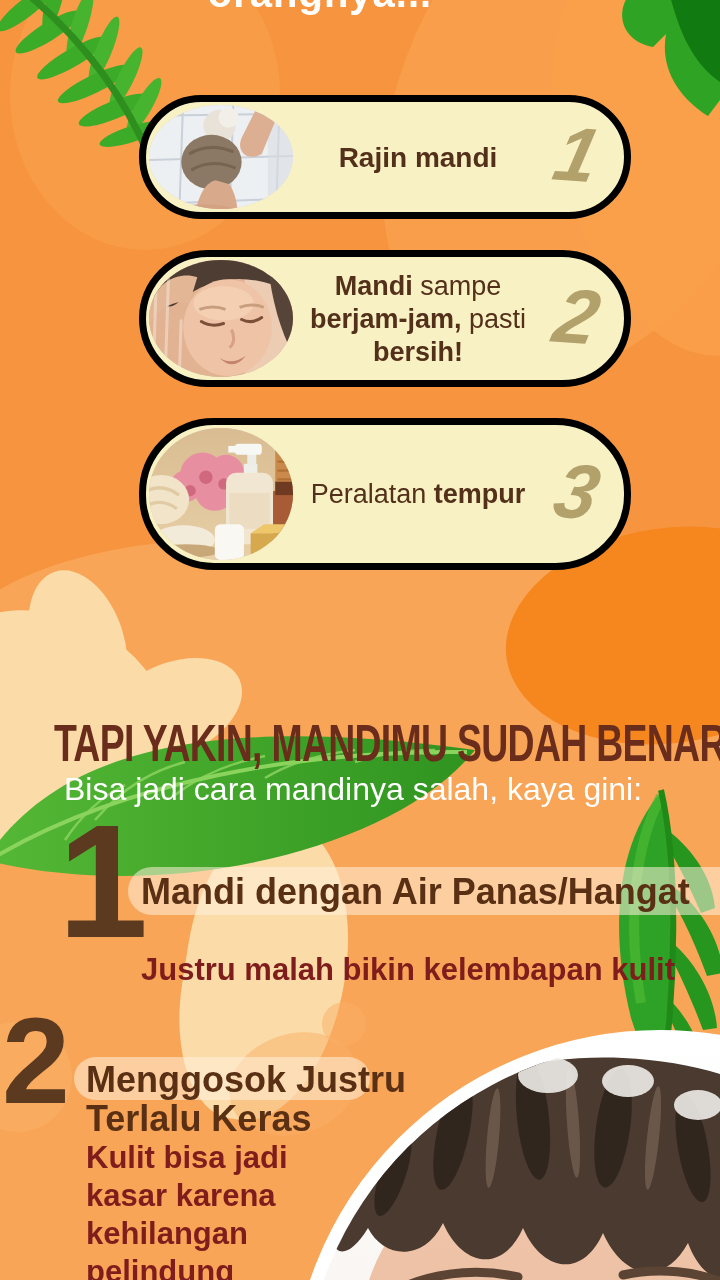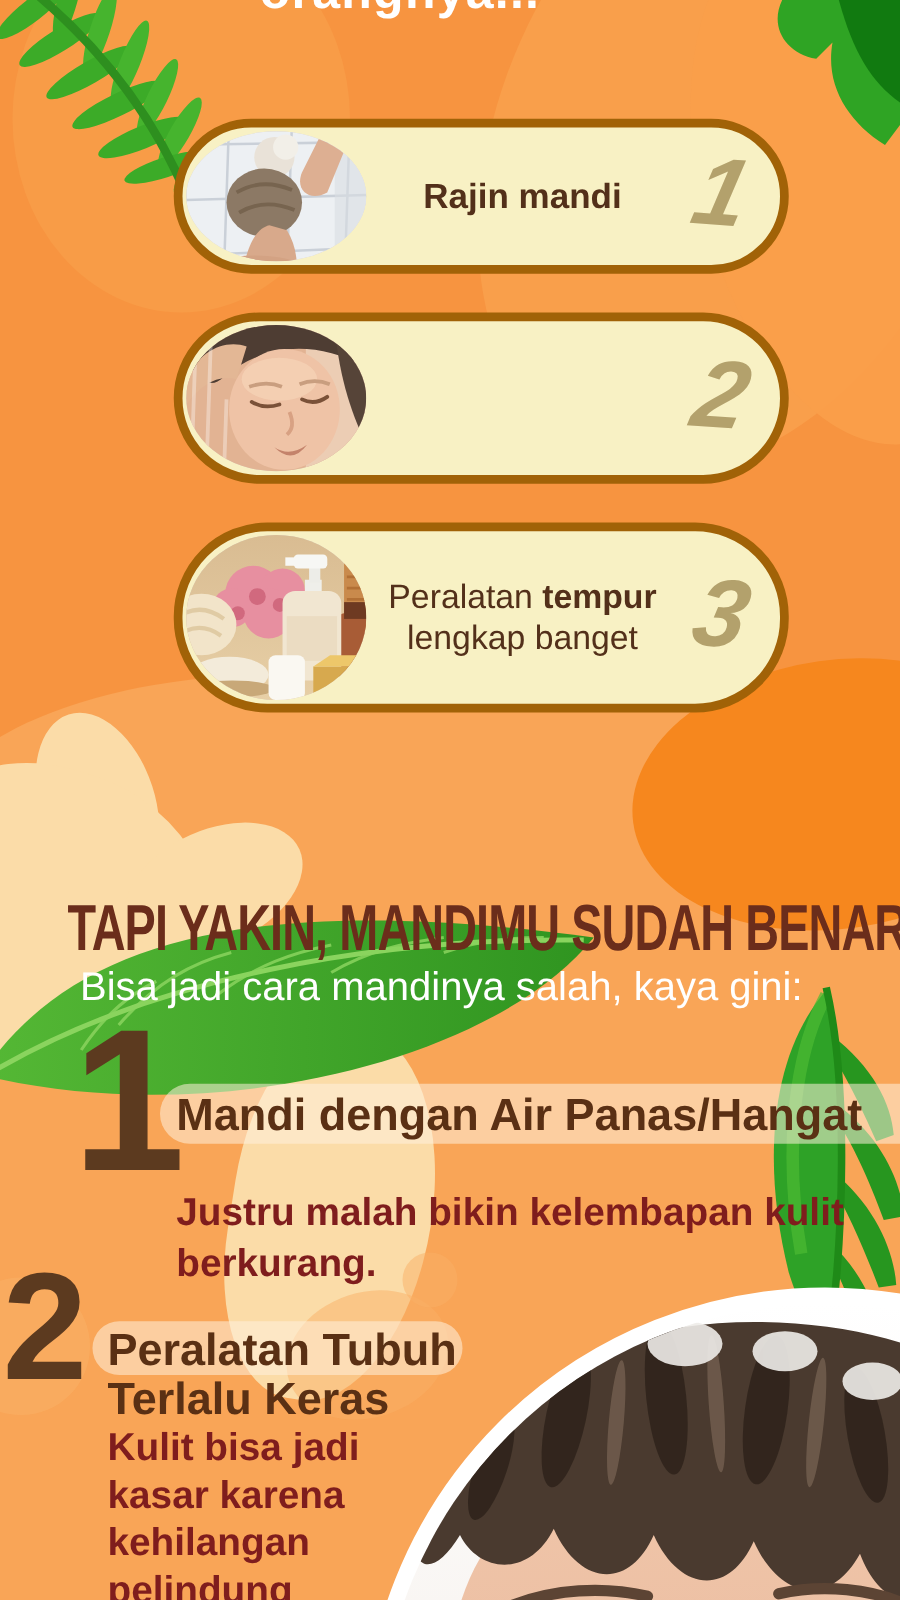--- a/index.html
+++ b/index.html
@@ -28,21 +28,21 @@
   
   .leaf{position:absolute;pointer-events:none;}
   
   .top-partial{
     position:absolute;top:-27px;left:0;width:640px;text-align:center;
     color:#FFFFFF;font-size:40px;font-weight:700;line-height:40px;letter-spacing:1px;
   }
   
   .card{
     position:absolute;left:139px;width:492px;background:#F8F1C4;
-    border:7px solid #a16207;border-radius:75px;box-sizing:border-box;
+    border:7px solid #000000;border-radius:75px;box-sizing:border-box;
   }
   .card-1{top:95px;height:124px;}
   .card-2{top:250px;height:137px;}
   .card-3{top:418px;height:152px;}
   .card-photo{
     position:absolute;left:3px;top:3px;bottom:3px;width:144px;
     border-radius:50%;overflow:hidden;background:#D8CFC4;
   }
   .card-photo svg{width:100%;height:100%;display:block;}
   .card-text{
@@ -200,20 +200,25 @@
         <path d="M50,50 Q64,45 76,50 M90,48 Q102,43 114,48" stroke="#C99E7F" stroke-width="3" fill="none"></path>
         <path d="M52,62 Q62,68 74,64 M92,60 Q102,65 112,58" stroke="#7A5138" stroke-width="3" fill="none" stroke-linecap="round"></path>
         <path d="M82,70 Q87,82 80,88" stroke="#D8A183" stroke-width="3" fill="none"></path>
         <path d="M70,98 Q82,106 96,96 Q84,112 70,98 Z" fill="#C4836B"></path>
         <g stroke="#FFFFFF" stroke-width="3" opacity=".35">
           <line x1="8" y1="0" x2="4" y2="118"></line>
             <line x1="20" y1="0" x2="16" y2="118"></line>
             <line x1="32" y1="60" x2="30" y2="118"></line>
         </g>
       </svg>
+    </div>
+    <div class="card-text">
+      <div><span class="b">Mandi</span><span> sampe</span></div>
+      <div><span class="b">berjam-jam,</span><span> pasti</span></div>
+      <div><span class="b">bersih!</span></div>
     </div>
     <div class="card-num">2</div>
   </div>
 
   <div class="card card-3">
     <div class="card-photo" role="img" aria-label="bath toiletries, soap pump bottle and sponges">
       <svg viewBox="0 0 143 118" preserveAspectRatio="xMidYMid slice">
         <defs>
           <linearGradient id="bg3" x1="0" y1="0" x2="0" y2="1">
             <stop offset="0" stop-color="#D9BC92"></stop>
@@ -247,42 +252,40 @@
         <rect x="79" y="58" width="36" height="32" fill="#EBDCC2"></rect>
         <ellipse cx="38" cy="100" rx="28" ry="13" fill="#F3EBDA"></ellipse>
         <ellipse cx="40" cy="110" rx="30" ry="6" fill="#C8A878"></ellipse>
         <rect x="66" y="86" width="26" height="32" rx="5" fill="#FAF8F2"></rect>
         <rect x="98" y="94" width="36" height="22" fill="#D7A94E"></rect>
         <polygon points="98,94 110,86 143,86 134,94" fill="#EDC76A"></polygon>
       </svg>
     </div>
     <div class="card-text">
       <div><span>Peralatan </span><span class="b">tempur</span></div>
-      <div><span>lengkap banget</span></div>
     </div>
     <div class="card-num">3</div>
   </div>
 
   <div class="heading">TAPI YAKIN, MANDIMU SUDAH BENAR?</div>
   <div class="subheading">Bisa jadi cara mandinya salah, kaya gini:</div>
 
   <div class="band band-1"></div>
   <div class="m-num m1-num">1</div>
   <div class="m-title m1-title">
     <div>Mandi dengan Air Panas/Hangat</div>
   </div>
   <div class="m-desc m1-desc">
     <div>Justru malah bikin kelembapan kulit</div>
-    <div>berkurang.</div>
   </div>
 
   <div class="band band-2"></div>
   <div class="m-num m2-num">2</div>
   <div class="m-title m2-title">
-    <div>Peralatan Tubuh</div>
+    <div>Menggosok Justru</div>
     <div>Terlalu Keras</div>
   </div>
   <div class="m-desc m2-desc">
     <div>Kulit bisa jadi</div>
     <div>kasar karena</div>
     <div>kehilangan</div>
     <div>pelindung</div>
   </div>
 
   <div class="big-photo" role="img" aria-label="close-up of woman shampooing hair with lather">

